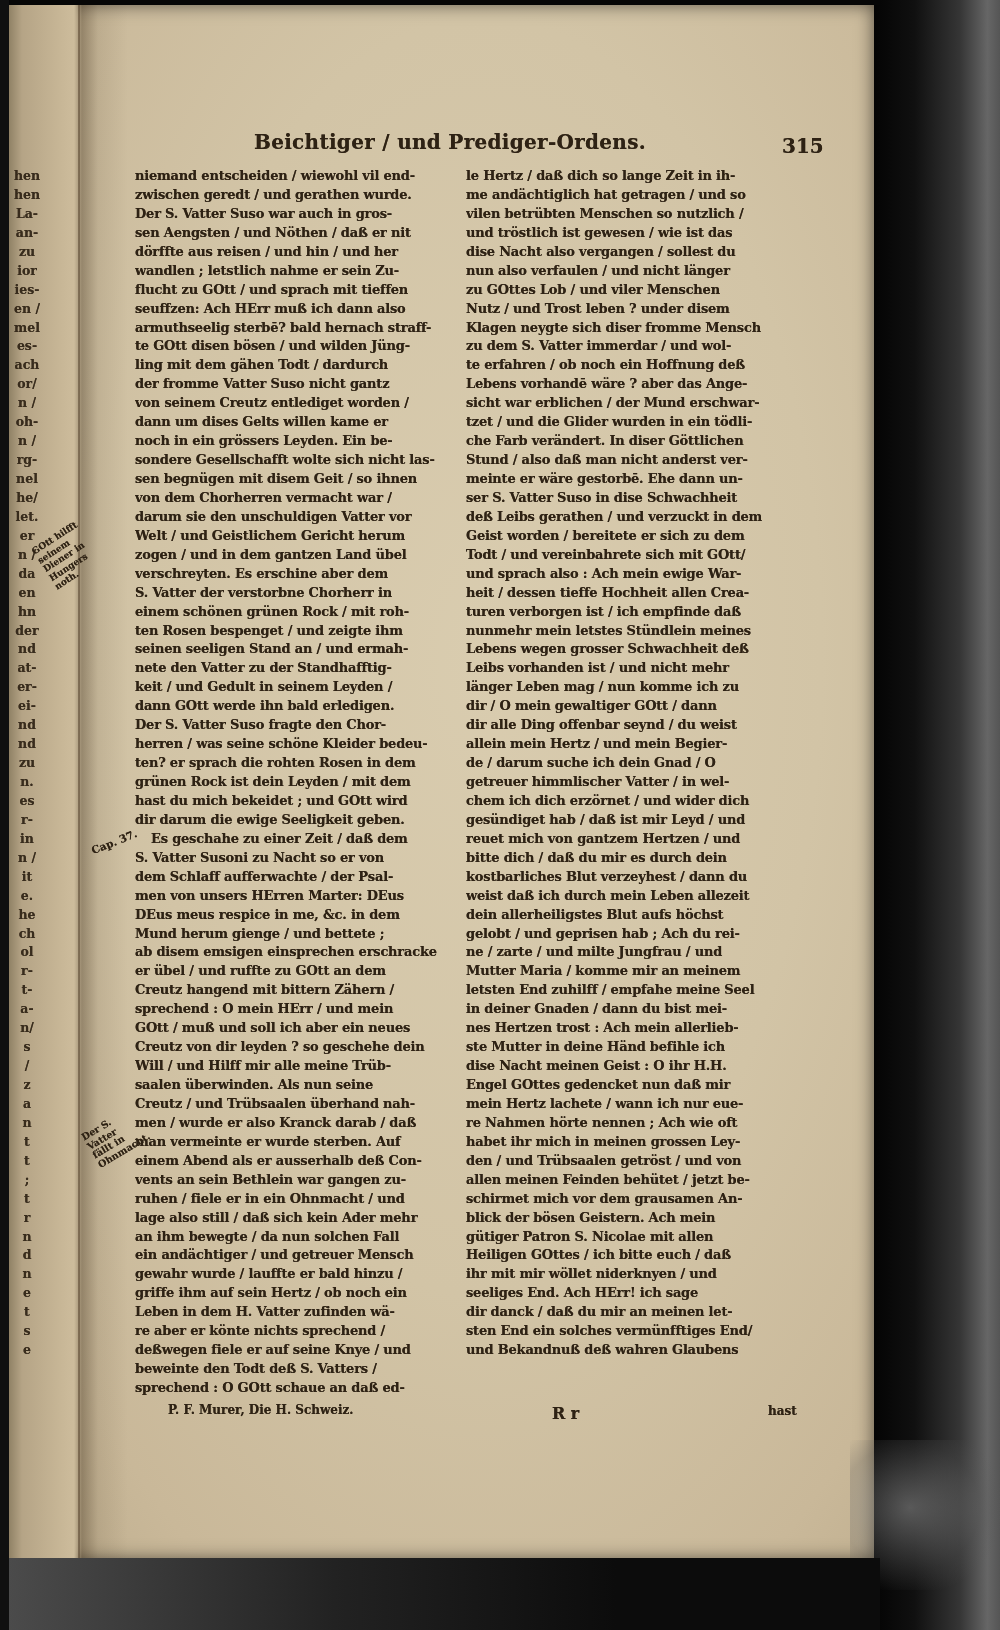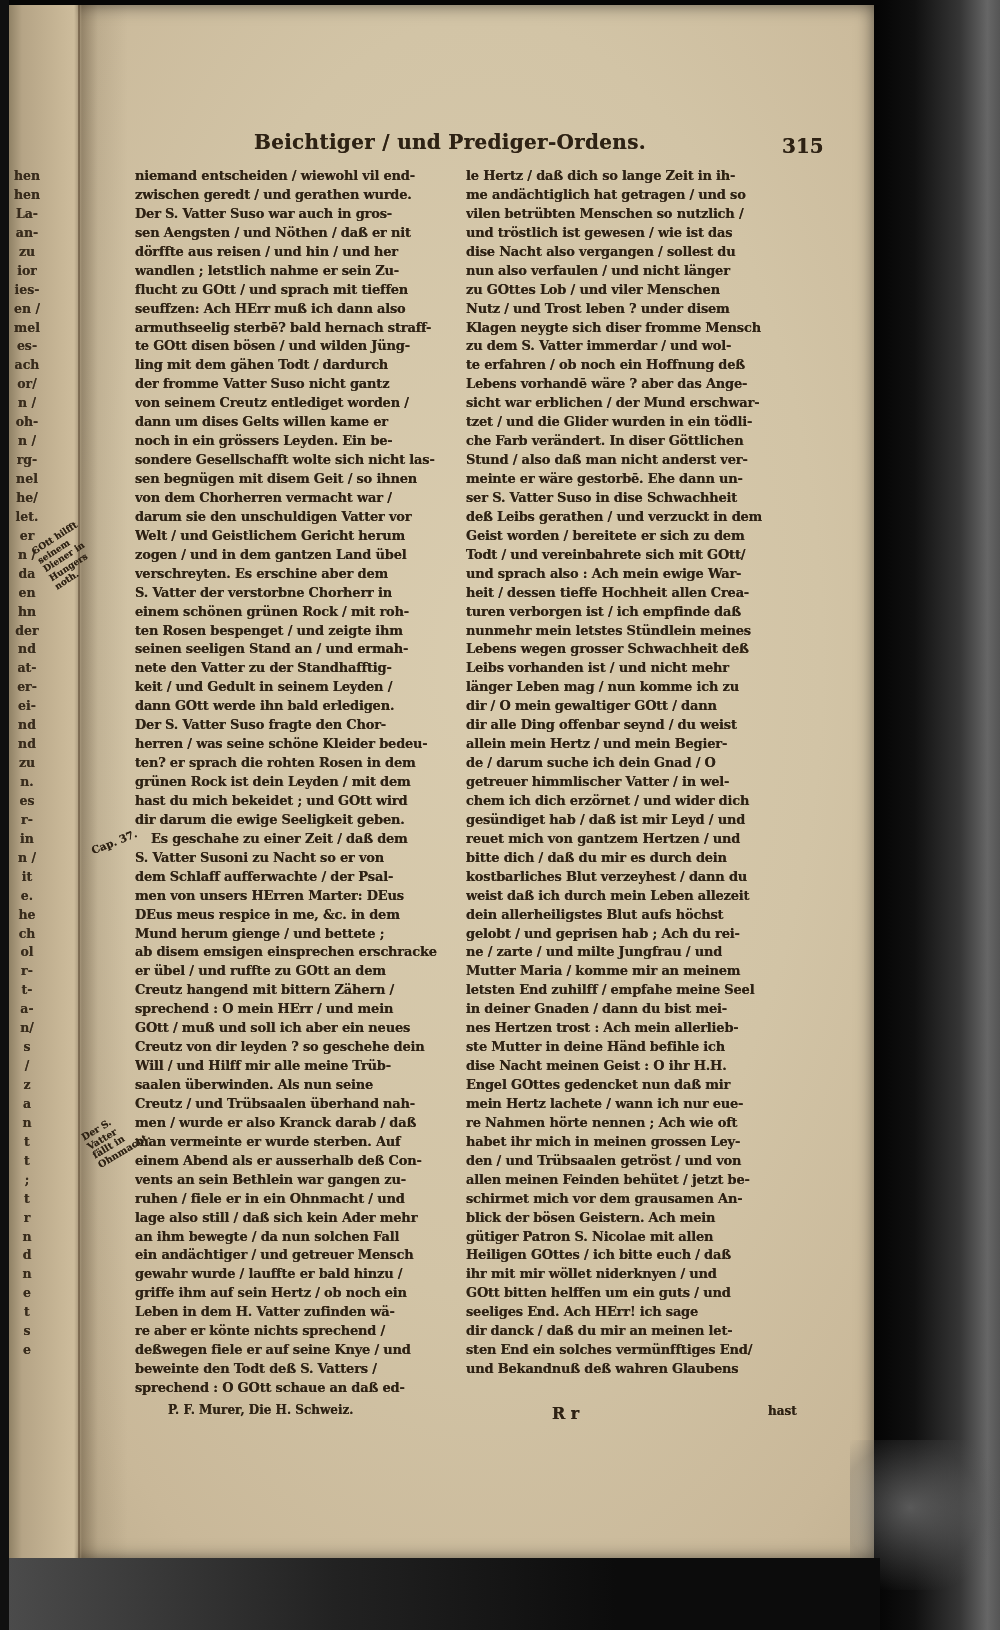--- a/index.html
+++ b/index.html
@@ -252,21 +252,20 @@
       <div class="tline">mein Hertz lachete / wann ich nur eue-</div>
       <div class="tline">re Nahmen hörte nennen ; Ach wie oft</div>
       <div class="tline">habet ihr mich in meinen grossen Ley-</div>
       <div class="tline">den / und Trübsaalen getröst / und von</div>
       <div class="tline">allen meinen Feinden behütet / jetzt be-</div>
       <div class="tline">schirmet mich vor dem grausamen An-</div>
       <div class="tline">blick der bösen Geistern.  Ach mein</div>
       <div class="tline">gütiger Patron S. Nicolae mit allen</div>
       <div class="tline">Heiligen GOttes / ich bitte euch / daß</div>
       <div class="tline">ihr mit mir wöllet niderknyen / und</div>
-      <div class="tline">GOtt bitten helffen um ein guts / und</div>
       <div class="tline">seeliges End.  Ach HErr! ich sage</div>
       <div class="tline">dir danck / daß du mir an meinen let-</div>
       <div class="tline">sten End ein solches vermünfftiges End/</div>
       <div class="tline">und Bekandnuß deß wahren Glaubens</div>
     </div>
 
   <div id="footer-murer" class="ink">P. F. Murer, Die H. Schweiz.</div>
   <div id="footer-sig" class="ink">R r</div>
   <div id="footer-catch" class="ink">hast</div>
 

